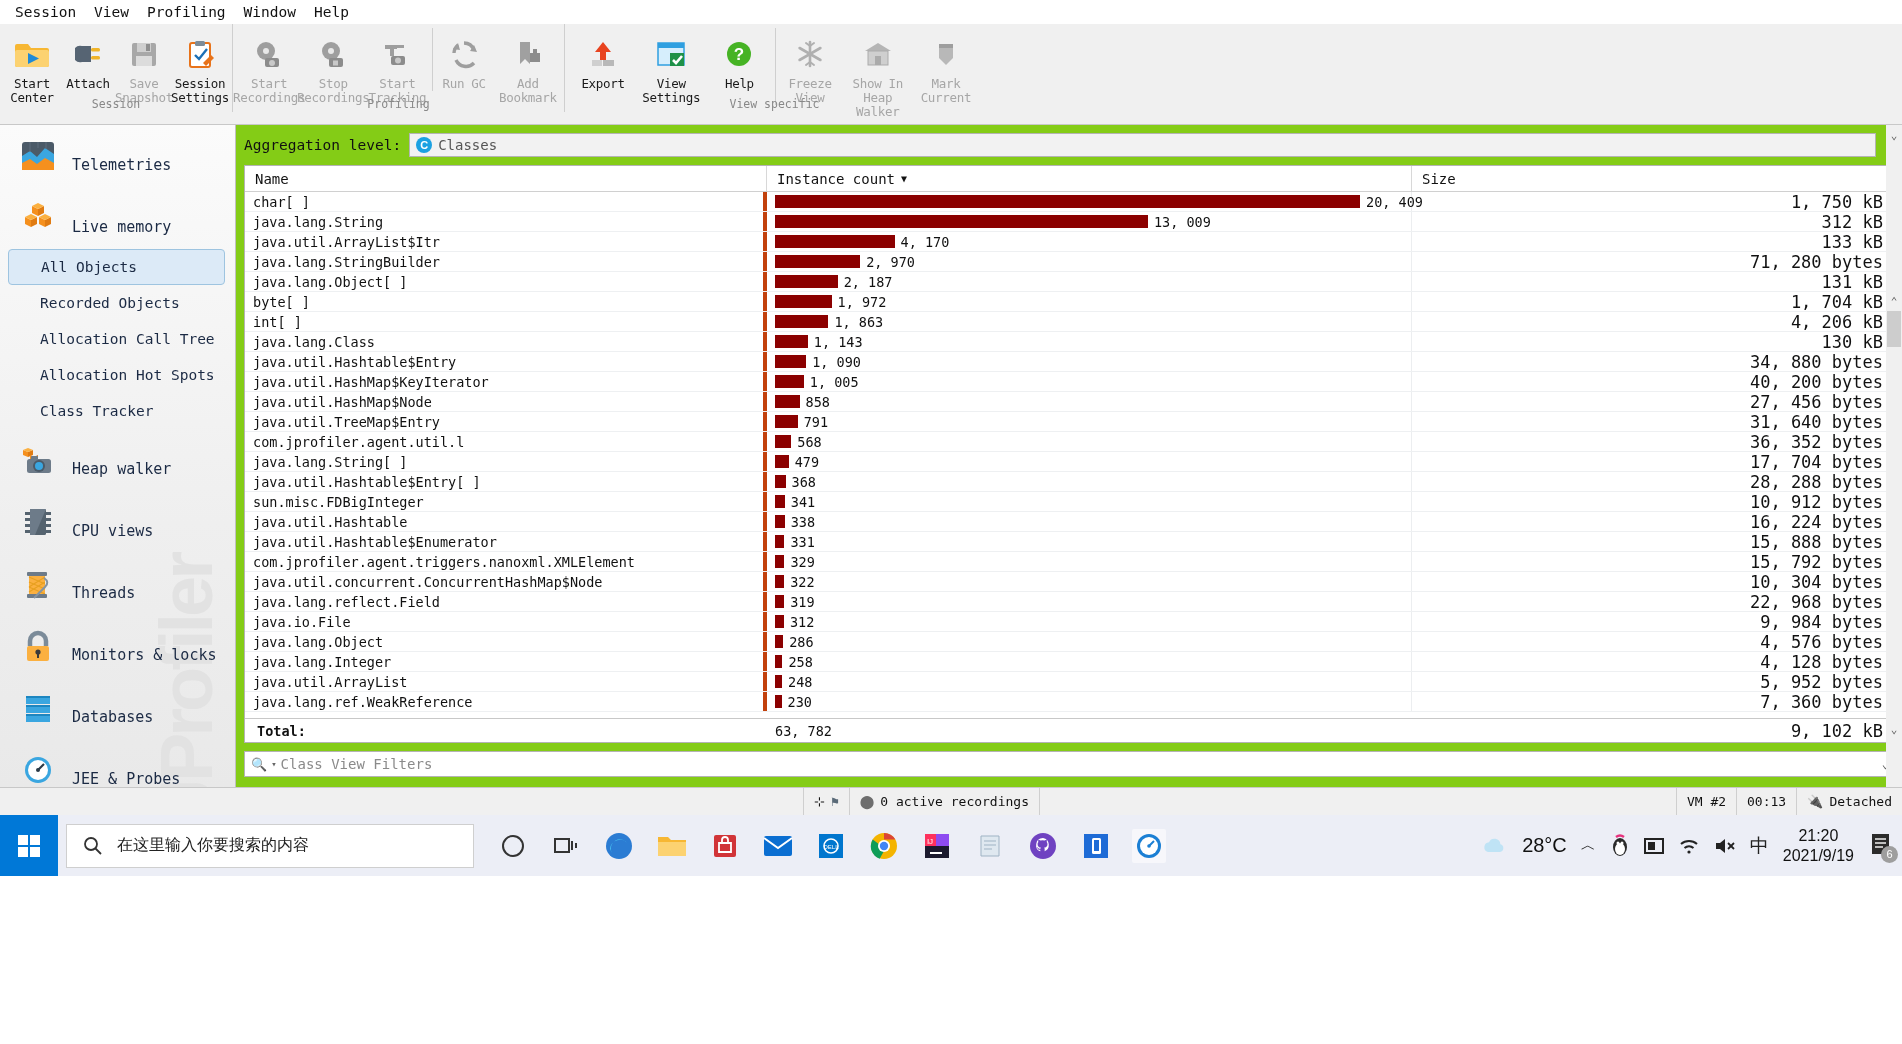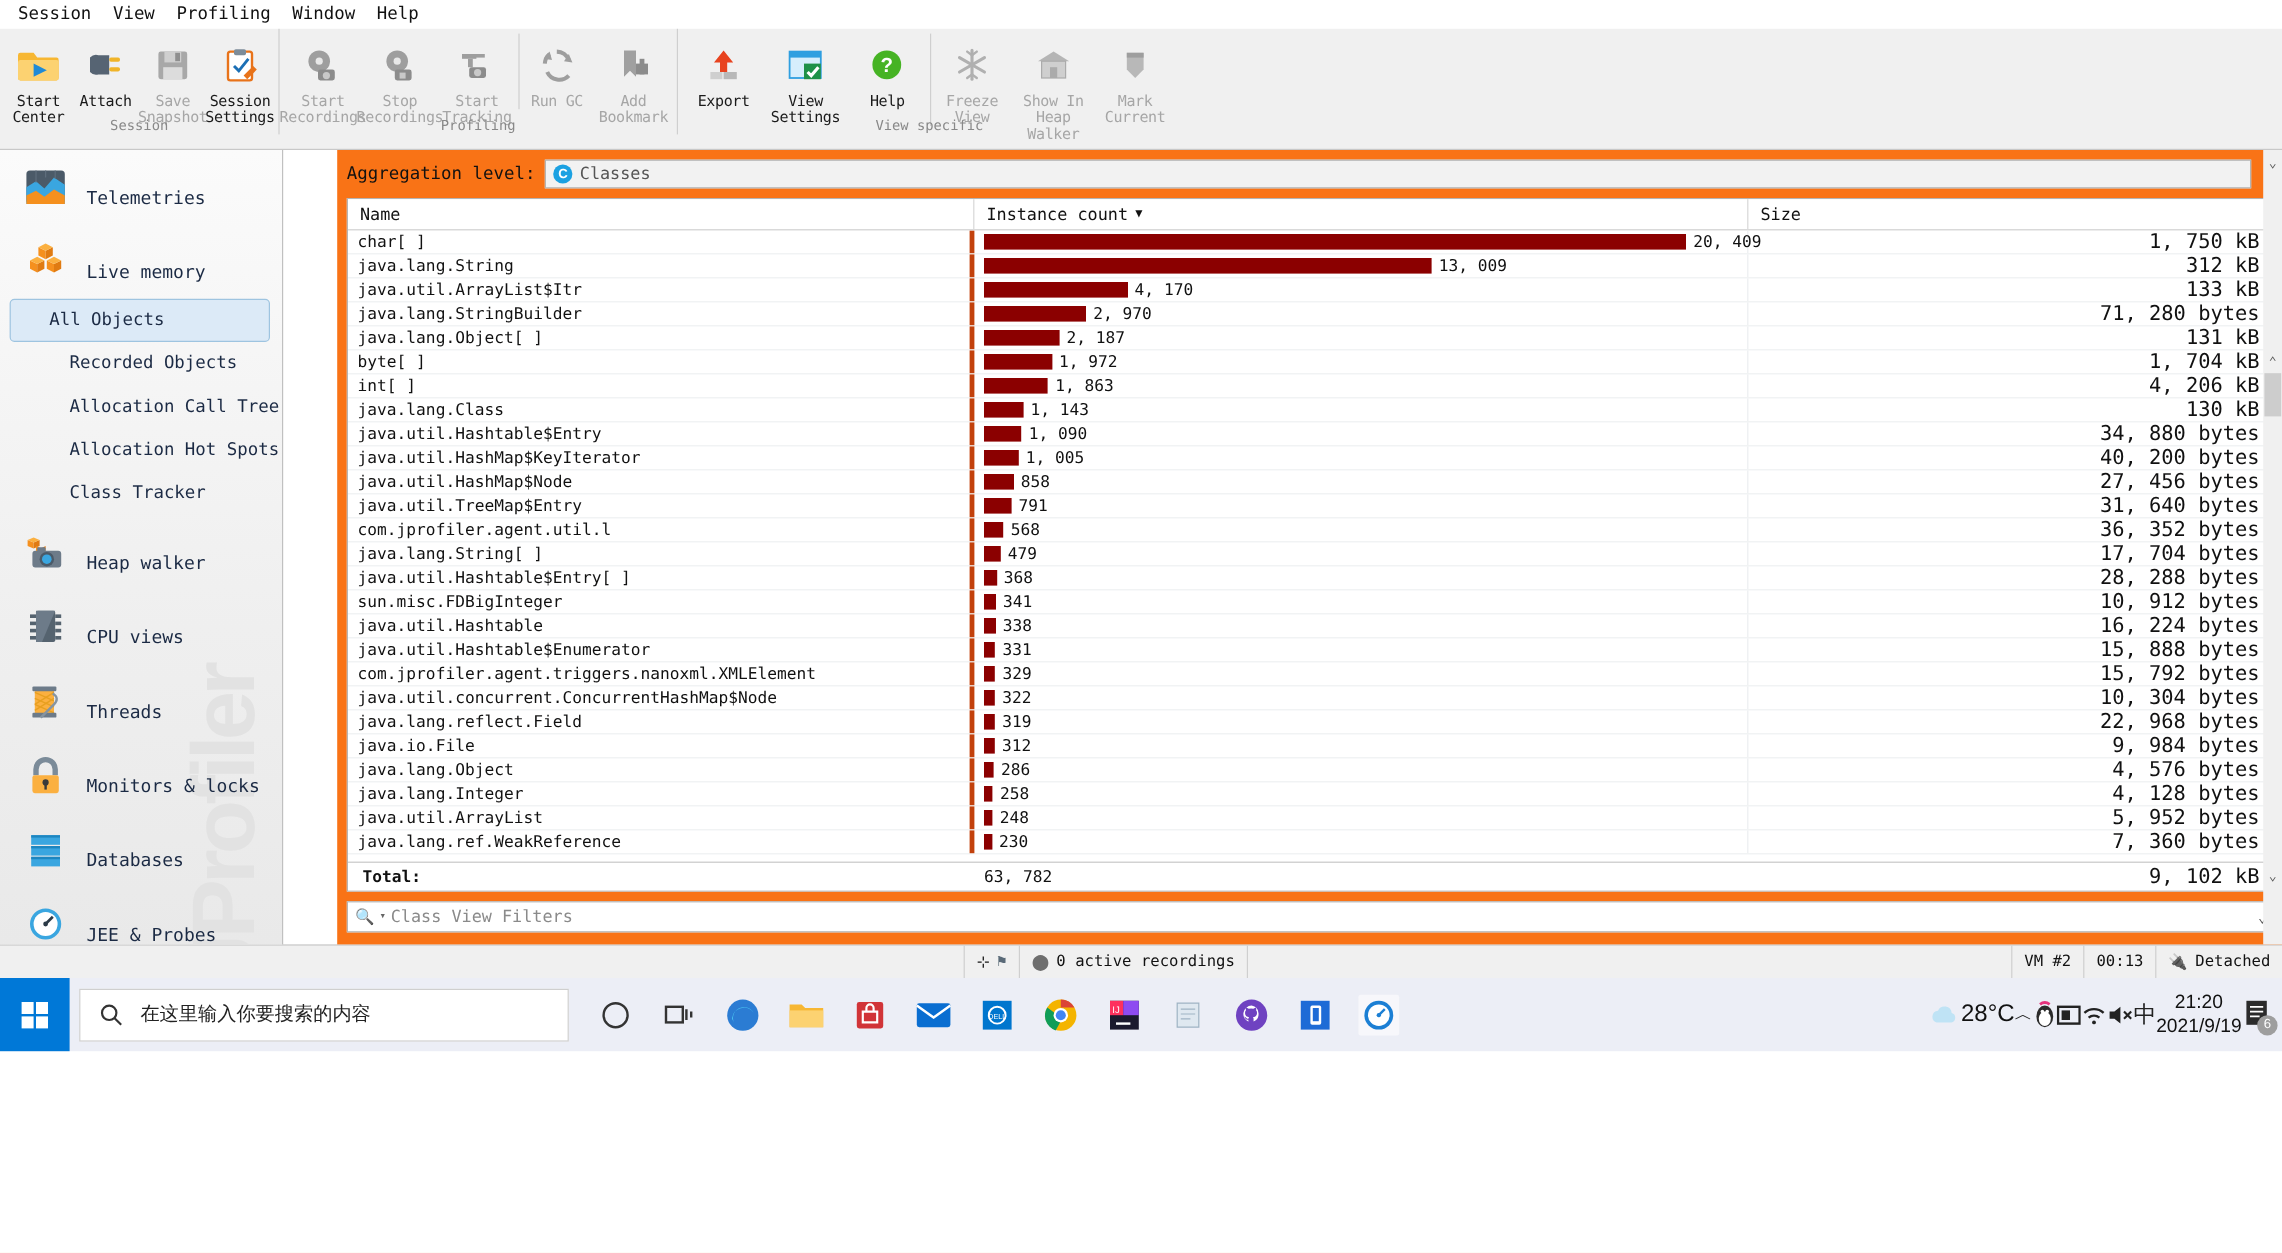--- a/index.html
+++ b/index.html
@@ -76,30 +76,30 @@
   }
   .sb-item {
     display: flex; align-items: center; height: 62px;
     padding-left: 18px; position: relative; z-index: 1;
     cursor: default;
   }
   .sb-item .sico { width: 40px; height: 40px; margin-right: 14px; flex: 0 0 40px; }
   .sb-item .slbl { font-size: 15px; color: #1b2a44; font-family: "DejaVu Sans Mono", monospace; margin-top: 17px; }
   .sb-sub {
     height: 36px; display: flex; align-items: center;
-    padding-left: 58px; position: relative; z-index: 1; cursor: default;
+    padding-left: 40px; position: relative; z-index: 1; cursor: default;
   }
   .sb-sub .slbl { font-size: 14.5px; color: #1b2a44; font-family: "DejaVu Sans Mono", monospace; }
   .sb-sub.sel {
     background: #dceaf7; border: 1px solid #9ec4e0;
     border-radius: 4px; margin: 0 10px 0 8px; padding-left: 32px;
   }
 
   
-  .main { flex: 1; background: #f97316; position: relative; padding: 0; margin-left: 45px; }
+  .main { flex: 1; background: #84cc16; position: relative; padding: 0; }
   .agg-row {
     display: flex; align-items: center; height: 34px;
     padding: 6px 8px 0 8px; gap: 8px;
   }
   .agg-label { font-size: 14.5px; color: #111; font-family: "DejaVu Sans Mono", monospace; }
   .agg-combo {
     flex: 1; height: 24px; background: #f2f2f2;
     border: 1px solid #b4b4b4;
     display: flex; align-items: center; padding-left: 6px; gap: 6px;
     position: relative;
@@ -192,21 +192,21 @@
   .startbtn { width: 58px; height: 61px; background: #0078d7;
               display: flex; align-items: center; justify-content: center; }
   .searchbox {
     width: 408px; height: 44px; background: #fff; border: 1px solid #cfcfcf;
     margin-left: 8px; display: flex; align-items: center; padding-left: 16px; gap: 14px;
   }
   .searchbox .stext { font-size: 16px; color: #222; font-family: "Liberation Sans", sans-serif; }
   .tb-icons { display: flex; align-items: center; gap: 19px; margin-left: 22px; }
   .tb-ic { width: 34px; height: 34px; display: flex; align-items: center; justify-content: center;
            position: relative; }
-  .tray { position: absolute; right: 8px; display: flex; align-items: center; }
+  .tray { position: absolute; right: 8px; display: flex; align-items: center; gap: 14px; }
   .tray .tnum { font-size: 20px; color: #111; font-family: "Liberation Sans", sans-serif; }
   .clock { display: flex; flex-direction: column; align-items: center; line-height: 20px; }
   .clock div { font-size: 16px; color: #111; font-family: "Liberation Sans", sans-serif; }
 </style>
 </head>
 <body>
 
 <div id="app">
 
   <div class="menubar">

